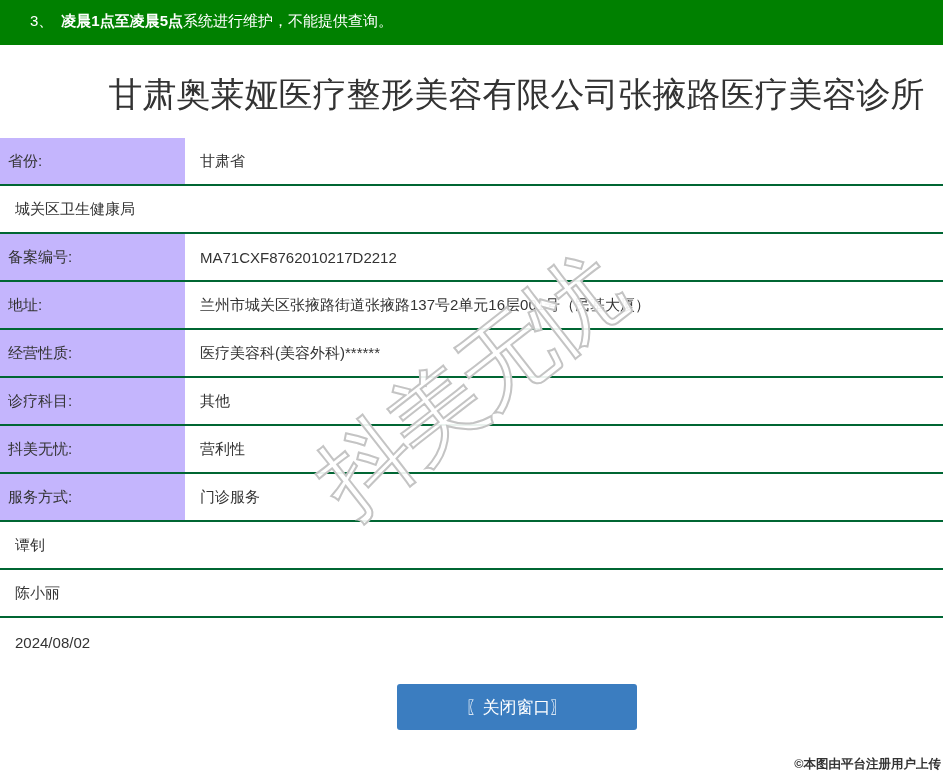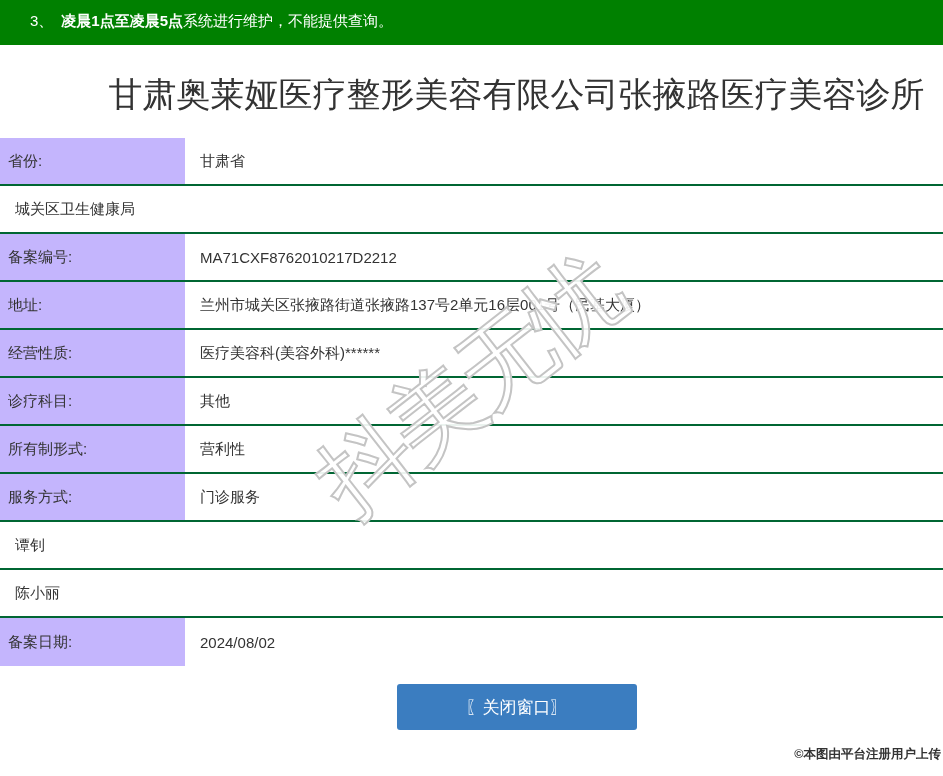--- a/index.html
+++ b/index.html
@@ -100,21 +100,21 @@
     -webkit-text-stroke: 2px #c4c4c4;
     pointer-events: none;
     z-index: 10;
     white-space: nowrap;
   }
 
   
   .footer-stamp {
     position: absolute;
     right: 2px;
-    bottom: 13px;
+    bottom: 3px;
     font-size: 12.5px;
     font-weight: bold;
     color: #333;
     text-shadow: -1px -1px 0 #fff, 1px -1px 0 #fff, -1px 1px 0 #fff, 1px 1px 0 #fff;
     z-index: 11;
     white-space: nowrap;
   }
 </style>
 </head>
 <body>
@@ -144,35 +144,34 @@
     </div>
     <div class="row">
       <div class="cell-label">经营性质:</div>
       <div class="cell-value">医疗美容科(美容外科)******</div>
     </div>
     <div class="row">
       <div class="cell-label">诊疗科目:</div>
       <div class="cell-value">其他</div>
     </div>
     <div class="row">
-      <div class="cell-label">所有制形式:</div>
+      <div class="cell-label">抖美无忧:</div>
       <div class="cell-value">营利性</div>
     </div>
     <div class="row">
       <div class="cell-label">服务方式:</div>
       <div class="cell-value">门诊服务</div>
     </div>
     <div class="row">
       <div class="cell-value">谭钊</div>
     </div>
     <div class="row">
       <div class="cell-value">陈小丽</div>
     </div>
     <div class="row">
-      <div class="cell-label">备案日期:</div>
       <div class="cell-value">2024/08/02</div>
     </div>
   </div>
 
   <button class="close-btn">〖关闭窗口〗</button>
 </div>
 
 <div class="watermark">抖美无忧</div>
 
 <div class="footer-stamp">©本图由平台注册用户上传</div>

